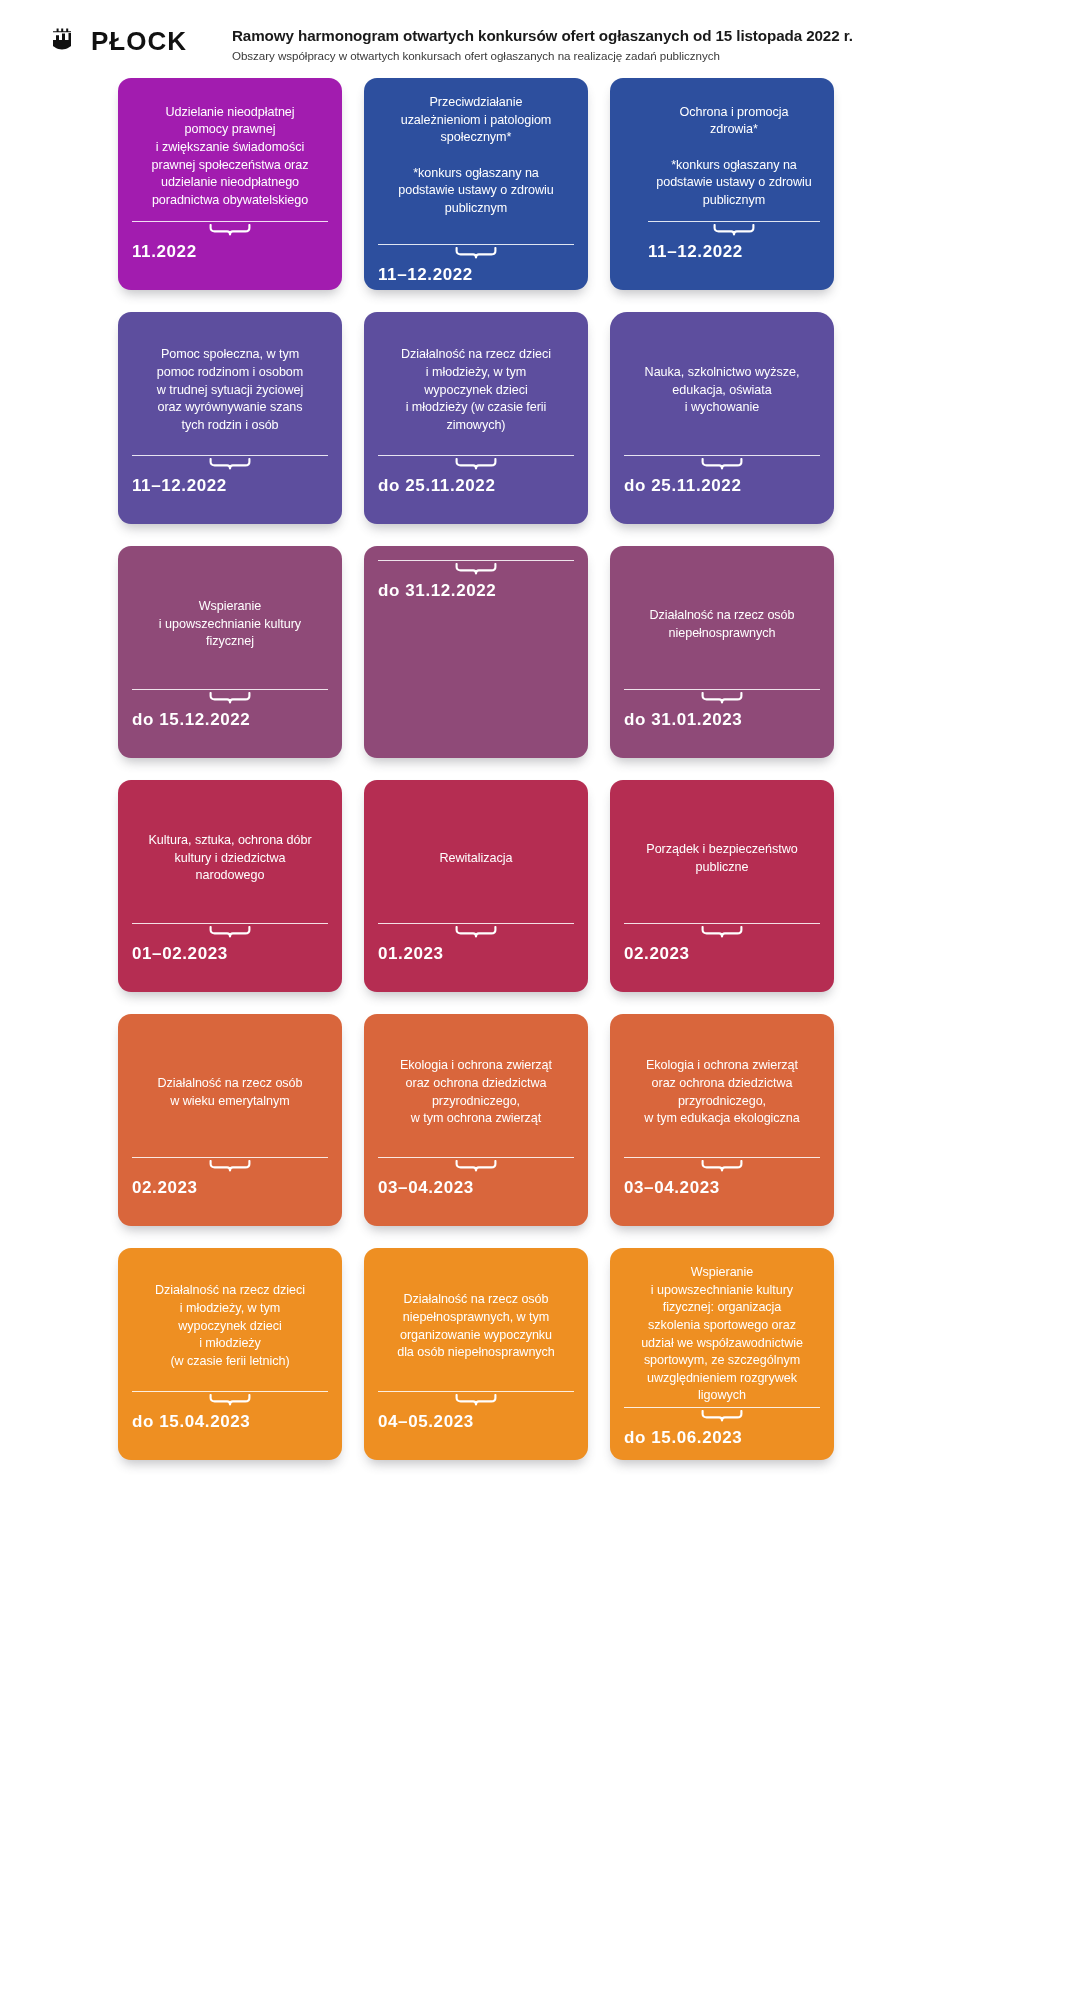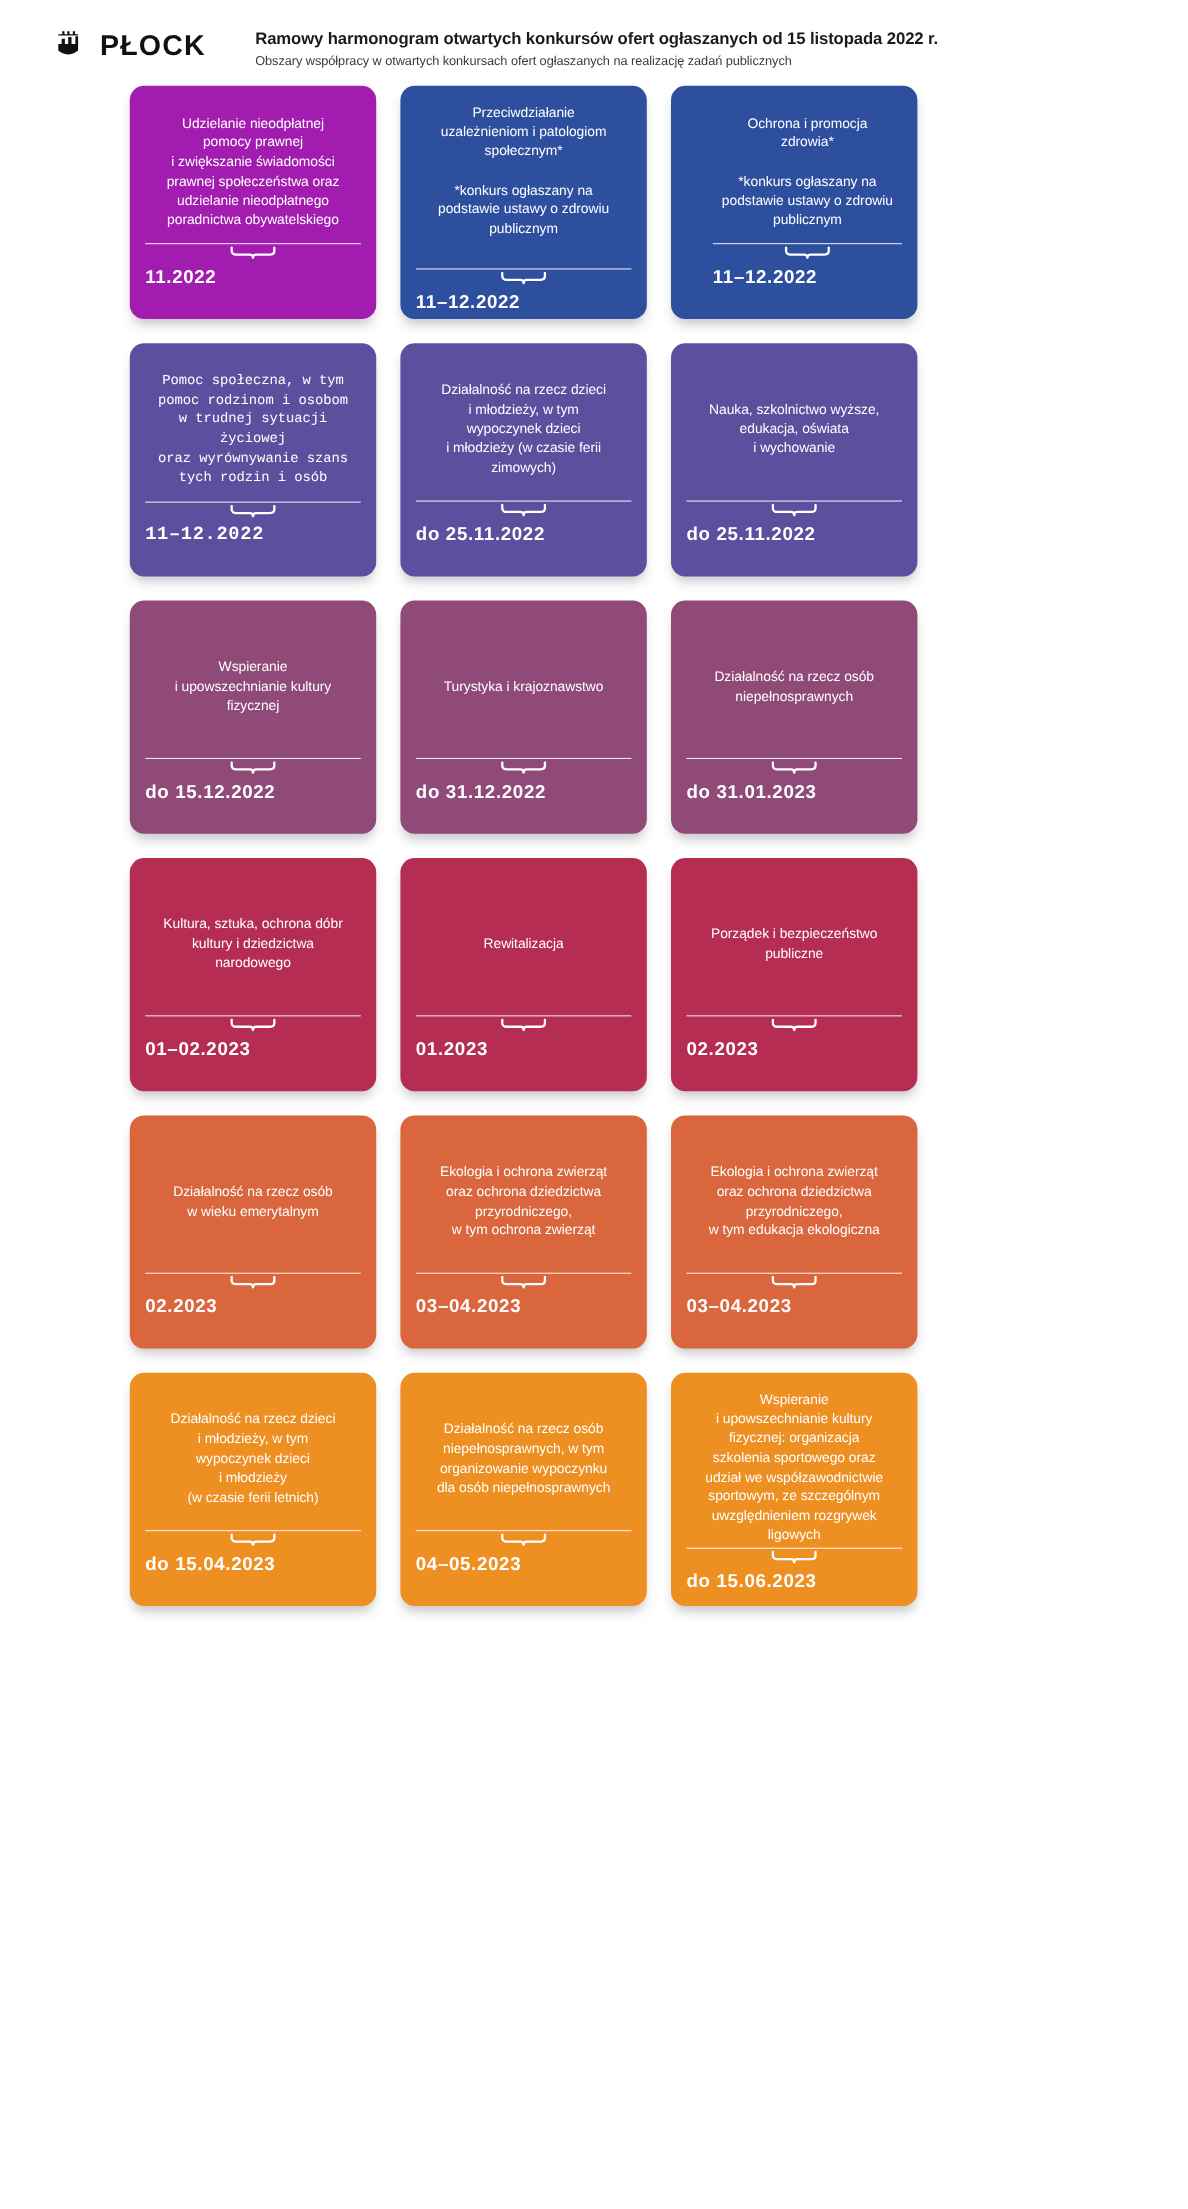--- a/index.html
+++ b/index.html
@@ -244,21 +244,21 @@
 publicznym</div>
         </div>
         <div class="card-foot">
           <div class="divider"></div>
           <svg class="brace" viewBox="0 0 42 13">
             <path d="M1.6,1 L1.6,4.0 C1.6,6.2 3.4,7.4 5.6,7.4 L18.2,7.4 C19.9,7.4 21,8.6 21,10.4 C21,8.6 22.1,7.4 23.8,7.4 L36.4,7.4 C38.6,7.4 40.4,6.2 40.4,4.0 L40.4,1" fill="none" stroke="#ffffff" stroke-width="2.1" stroke-linecap="round" stroke-linejoin="round"></path>
           </svg>
           <div class="card-date">11–12.2022</div>
         </div>
       </div>
-      <div class="card" style="background: rgb(93, 78, 158); font-family: Liberation Mono, monospace;">
+      <div class="card" style="background: rgb(93, 78, 158);">
         <div class="card-body">
           <div class="card-text">Pomoc społeczna, w tym
 pomoc rodzinom i osobom
 w trudnej sytuacji życiowej
 oraz wyrównywanie szans
 tych rodzin i osób</div>
         </div>
         <div class="card-foot">
           <div class="divider"></div>
           <svg class="brace" viewBox="0 0 42 13">
@@ -276,21 +276,21 @@
 zimowych)</div>
         </div>
         <div class="card-foot">
           <div class="divider"></div>
           <svg class="brace" viewBox="0 0 42 13">
             <path d="M1.6,1 L1.6,4.0 C1.6,6.2 3.4,7.4 5.6,7.4 L18.2,7.4 C19.9,7.4 21,8.6 21,10.4 C21,8.6 22.1,7.4 23.8,7.4 L36.4,7.4 C38.6,7.4 40.4,6.2 40.4,4.0 L40.4,1" fill="none" stroke="#ffffff" stroke-width="2.1" stroke-linecap="round" stroke-linejoin="round"></path>
           </svg>
           <div class="card-date">do 25.11.2022</div>
         </div>
       </div>
-      <div class="card" style="background: rgb(93, 78, 158);">
+      <div class="card" style="background: rgb(93, 78, 158); border-radius: 17px;">
         <div class="card-body">
           <div class="card-text">Nauka, szkolnictwo wyższe,
 edukacja, oświata
 i wychowanie</div>
         </div>
         <div class="card-foot">
           <div class="divider"></div>
           <svg class="brace" viewBox="0 0 42 13">
             <path d="M1.6,1 L1.6,4.0 C1.6,6.2 3.4,7.4 5.6,7.4 L18.2,7.4 C19.9,7.4 21,8.6 21,10.4 C21,8.6 22.1,7.4 23.8,7.4 L36.4,7.4 C38.6,7.4 40.4,6.2 40.4,4.0 L40.4,1" fill="none" stroke="#ffffff" stroke-width="2.1" stroke-linecap="round" stroke-linejoin="round"></path>
           </svg>
@@ -305,23 +305,20 @@
         </div>
         <div class="card-foot">
           <div class="divider"></div>
           <svg class="brace" viewBox="0 0 42 13">
             <path d="M1.6,1 L1.6,4.0 C1.6,6.2 3.4,7.4 5.6,7.4 L18.2,7.4 C19.9,7.4 21,8.6 21,10.4 C21,8.6 22.1,7.4 23.8,7.4 L36.4,7.4 C38.6,7.4 40.4,6.2 40.4,4.0 L40.4,1" fill="none" stroke="#ffffff" stroke-width="2.1" stroke-linecap="round" stroke-linejoin="round"></path>
           </svg>
           <div class="card-date">do 15.12.2022</div>
         </div>
       </div>
       <div class="card" style="background: rgb(143, 74, 120);">
-        <div class="card-body">
-          <div class="card-text">Turystyka i krajoznawstwo</div>
-        </div>
         <div class="card-foot">
           <div class="divider"></div>
           <svg class="brace" viewBox="0 0 42 13">
             <path d="M1.6,1 L1.6,4.0 C1.6,6.2 3.4,7.4 5.6,7.4 L18.2,7.4 C19.9,7.4 21,8.6 21,10.4 C21,8.6 22.1,7.4 23.8,7.4 L36.4,7.4 C38.6,7.4 40.4,6.2 40.4,4.0 L40.4,1" fill="none" stroke="#ffffff" stroke-width="2.1" stroke-linecap="round" stroke-linejoin="round"></path>
           </svg>
           <div class="card-date">do 31.12.2022</div>
         </div>
       </div>
       <div class="card" style="background: rgb(143, 74, 120);">
         <div class="card-body">

